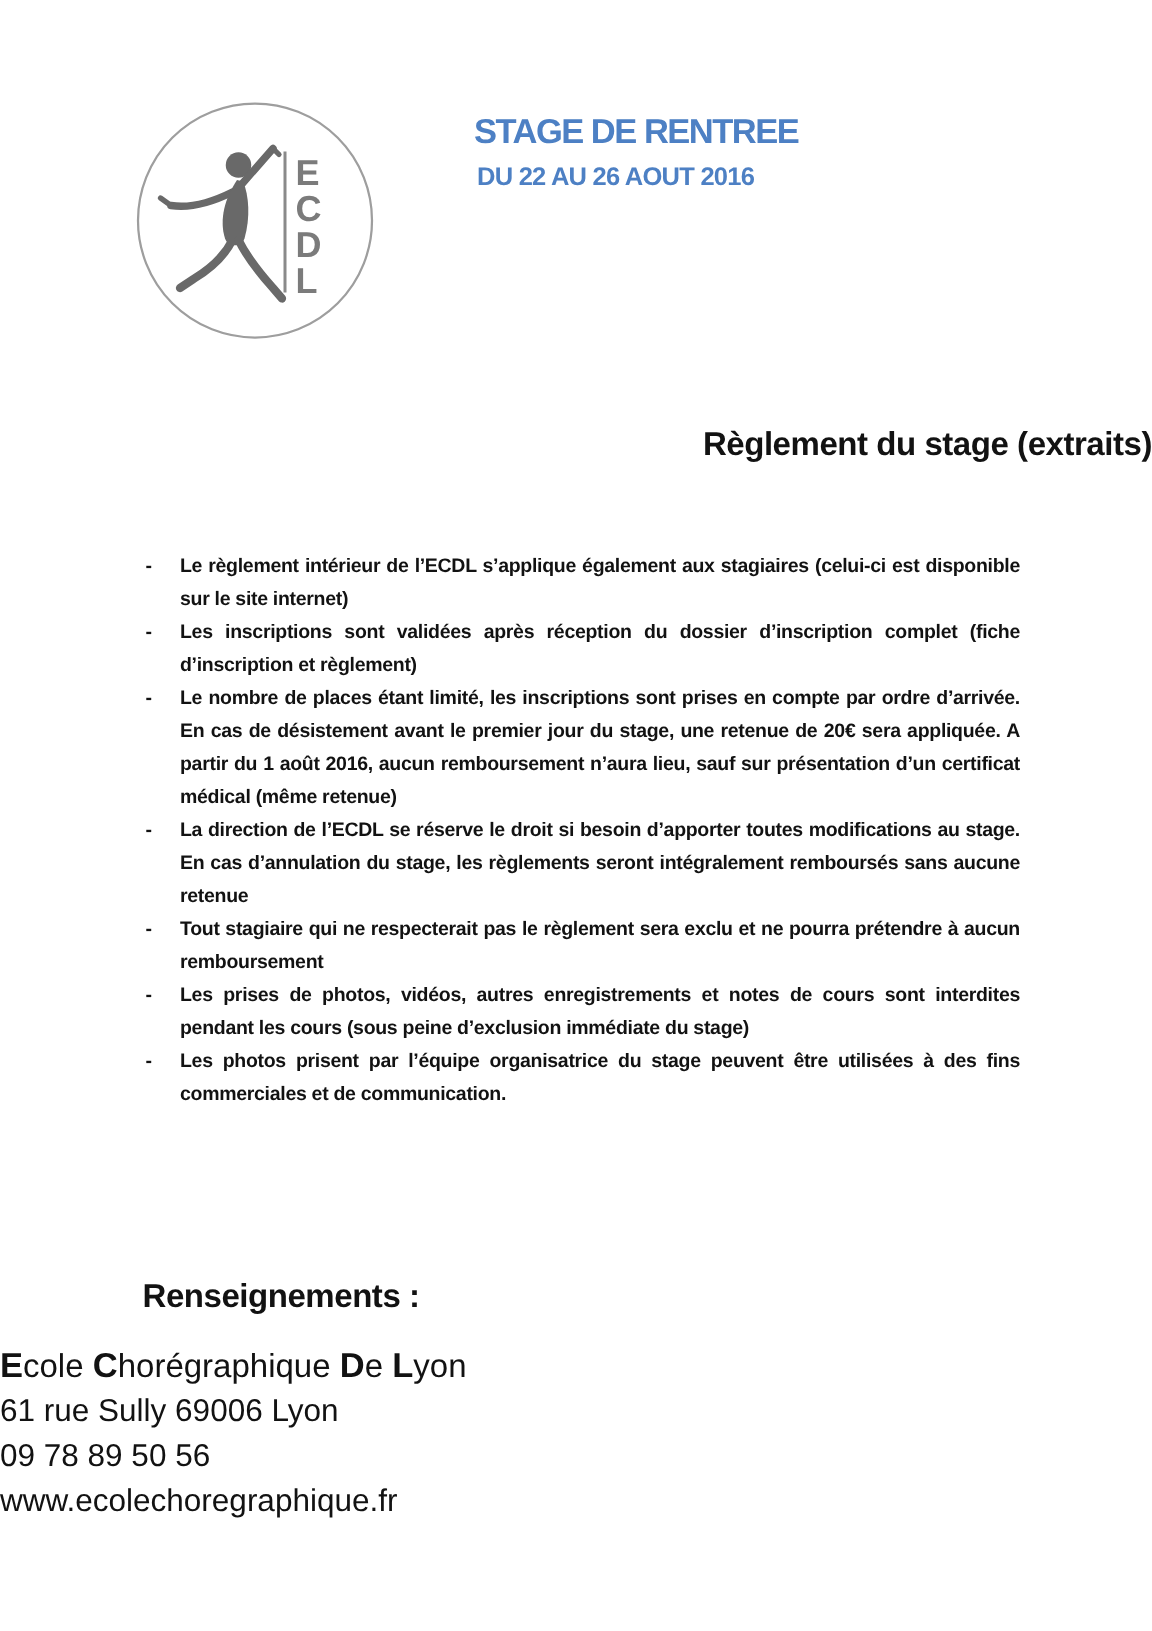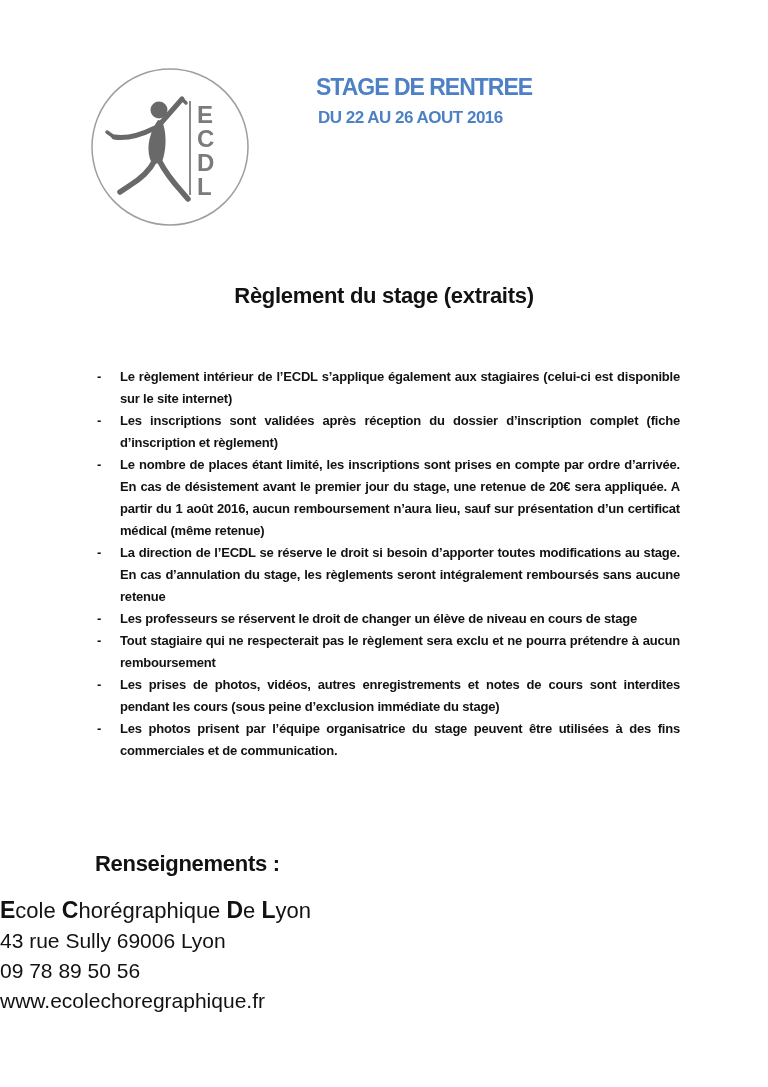--- a/index.html
+++ b/index.html
@@ -45,21 +45,21 @@
     white-space: nowrap;
   }
 
   
   .section-heading {
     position: absolute;
     top: 283px;
     left: 0;
     width: 100%;
     margin: 0;
-    text-align: center;
+    text-align: right;
     font-size: 22px;
     font-weight: 700;
     letter-spacing: -0.3px;
     color: #121212;
   }
 
   
   .rules {
     position: absolute;
     top: 366px;
@@ -145,30 +145,29 @@
     <h2>DU 22 AU 26 AOUT 2016</h2>
   </div>
 
   <h3 class="section-heading">Règlement du stage (extraits)</h3>
 
   <ul class="rules">
     <li>Le règlement intérieur de l’ECDL s’applique également aux stagiaires (celui-ci est disponible sur le site internet)</li>
     <li>Les inscriptions sont validées après réception du dossier d’inscription complet (fiche d’inscription et règlement)</li>
     <li>Le nombre de places étant limité, les inscriptions sont prises en compte par ordre d’arrivée. En cas de désistement avant le premier jour du stage, une retenue de 20€ sera appliquée. A partir du 1 août 2016, aucun remboursement n’aura lieu, sauf sur présentation d’un certificat médical (même retenue)</li>
     <li>La direction de l’ECDL se réserve le droit si besoin d’apporter toutes modifications au stage. En cas d’annulation du stage, les règlements seront intégralement remboursés sans aucune retenue</li>
-    <li>Les professeurs se réservent le droit de changer un élève de niveau en cours de stage</li>
     <li>Tout stagiaire qui ne respecterait pas le règlement sera exclu et ne pourra prétendre à aucun remboursement</li>
     <li>Les prises de photos, vidéos, autres enregistrements et notes de cours sont interdites pendant les cours (sous peine d’exclusion immédiate du stage)</li>
     <li>Les photos prisent par l’équipe organisatrice du stage peuvent être utilisées à des fins commerciales et de communication.</li>
   </ul>
 
   <div class="info-label">Renseignements :</div>
 
   <div class="contact">
     <div class="org">
       <span class="b">E</span><span>cole </span><span class="b">C</span><span>horégraphique </span><span class="b">D</span><span>e </span><span class="b">L</span><span>yon</span>
     </div>
-    <div>43 rue Sully 69006 Lyon</div>
+    <div>61 rue Sully 69006 Lyon</div>
     <div>09 78 89 50 56</div>
     <div>www.ecolechoregraphique.fr</div>
   </div>
 
 </div>
 
 </body></html>

